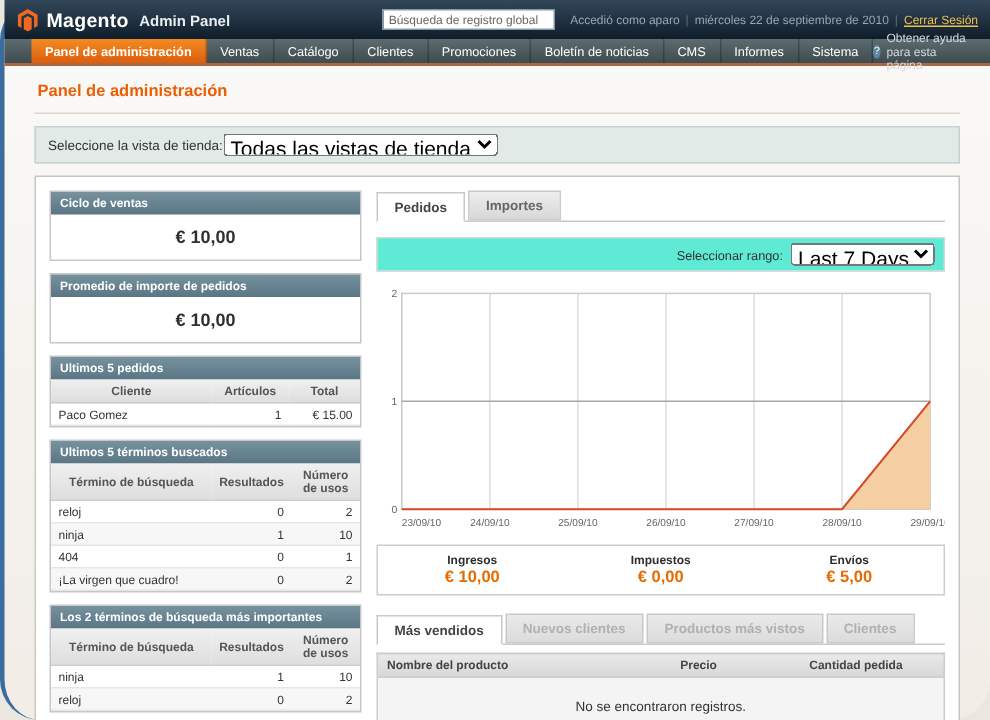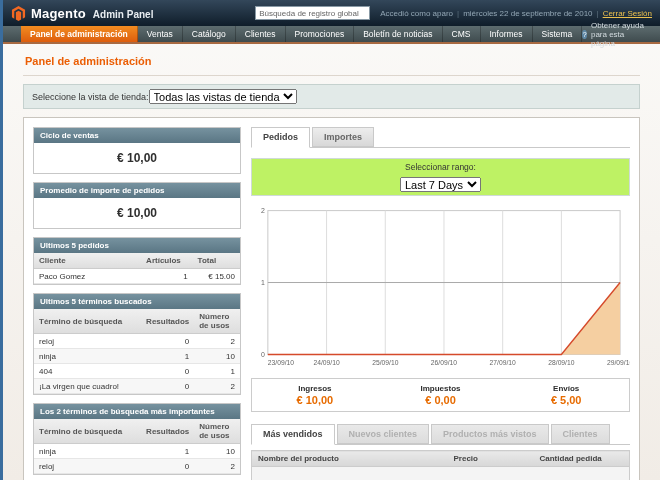--- a/index.html
+++ b/index.html
@@ -1,17 +1,17 @@
 <!DOCTYPE html>
 <html><head>
 <meta charset="utf-8">
 <style>
   * { margin:0; padding:0; box-sizing:border-box; }
   html,body { width:660px; height:480px; overflow:hidden; background:#ebe6e0; font-family:"Liberation Sans",sans-serif; }
-  .window { width:660px; height:480px; border-left:3px solid #3a6d9e; background:linear-gradient(#fbfaf8,#f1ece6); }
+  .window { width:660px; height:480px; border-left:3px solid #3a6d9e; background:linear-gradient(#fbfaf8,#f1ece6);border-radius:27px; }
 
   
   .topbar { height:26px; background:linear-gradient(#33475a,#0f1d2a); display:flex; align-items:center; padding:0 8px; }
   .brand { display:flex; align-items:center; gap:5px; }
   .logo { width:15px; height:15px; display:inline-block; }
   .brand-name { color:#fff; font-size:13px; font-weight:bold; letter-spacing:0.2px; }
   .brand-sub { color:#e8edf1; font-size:10px; font-weight:bold; margin-left:2px; margin-top:2px; }
   .global-search { margin-left:auto; width:115px; height:14px; border:1px solid #8899a5; font-size:8px; color:#666; padding:0 3px; background:#fff; }
   .user-info { display:flex; align-items:center; gap:4px; font-size:8px; color:#93a7b5; margin-left:10px; white-space:nowrap; }
   .user-info .sep { color:#5c707e; }
@@ -22,44 +22,44 @@
   .nav-item { display:flex; align-items:center; padding:0 9px; font-size:8.5px; color:#fff; border-right:1px solid rgba(0,0,0,0.25); cursor:pointer; white-space:nowrap; }
   .nav-item.active { background:linear-gradient(#f28c21,#dd5d0d); font-weight:bold; }
   .nav-help { margin-left:auto; display:flex; align-items:center; gap:4px; padding-right:10px; font-size:8px; color:#d3dbdf; cursor:pointer; }
   .help-icon { width:9px; height:9px; border-radius:50%; background:#5e87a5; color:#fff; font-size:7px; line-height:9px; text-align:center; display:inline-block; }
 
   
   .content { padding:4px 20px 0 20px; }
   .page-title { color:#eb5e04; font-size:11px; font-weight:bold; margin:7px 2px 8px 2px; }
   .title-rule { border-bottom:1px solid #ddd6cd; margin:0 0 8px 0; }
   .store-bar { background:#e2eae8; border:1px solid #c5d1ce; padding:4px 8px; font-size:9px; color:#333; display:flex; align-items:center; gap:0; }
-  .store-bar select, .toolbar select { font-size:11px; font-family:"Liberation Sans",sans-serif; height:15px; }
+  .store-bar select, .toolbar select { font-size:14px; font-family:"Liberation Sans",sans-serif; height:15px; }
 
   .main-panel { background:#fff; border:1px solid #c9c5be; margin-top:8px; padding:9px; display:flex; gap:10px; min-height:344px; }
   .col-left { width:208px; flex:none; }
   .col-right { flex:1; min-width:0; }
 
   
   .side-box { border:1px solid #c7c7c7; margin-bottom:8px; background:#fff; }
   .side-box-head { background:linear-gradient(#76929f,#5a7684); color:#fff; font-size:8px; font-weight:bold; padding:3px 6px; }
   .big-value { text-align:center; font-size:12px; font-weight:bold; color:#2f2f2f; padding:8px 0; }
   .side-table { width:100%; border-collapse:collapse; font-size:8px; color:#333; }
-  .side-table th { background:linear-gradient(#f0f0f0,#dedede); color:#555; font-weight:bold; text-align:left; padding:3px 5px; border-bottom:1px solid #ccc; }
+  .side-table th { background:linear-gradient(#f0f0f0,#dedede); color:#555; font-weight:bold; text-align:center; padding:3px 5px; border-bottom:1px solid #ccc; }
   .side-table td { padding:2.5px 5px; border-bottom:1px solid #e6e6e6; }
   .side-table tr:nth-child(even) td { background:#f7f7f7; }
   .num { text-align:right; }
 
   
-  .tabs-row { display:flex; gap:2px; border-bottom:1px solid #c9c9c9; }
+  .tabs-row { display:flex; gap:2px; border-bottom:1px solid #c9c9c9;align-items:center; }
   .tab { padding:4px 11px; font-size:9px; font-weight:bold; border:1px solid #c9c9c9; cursor:pointer; }
   .tab.active { background:#fff; color:#444; border-bottom:1px solid #fff; margin-bottom:-1px; }
   .tab.inactive { background:linear-gradient(#ededed,#d8d8d8); color:#666; }
   .tab.disabled { background:linear-gradient(#e9e9e9,#dcdcdc); color:#b0b0b0; cursor:default; }
 
-  .toolbar { background:#bef264; border:1px solid #cfdad7; margin-top:10px; padding:3px 6px; display:flex; justify-content:flex-end; align-items:center; gap:5px; font-size:8.5px; color:#333;flex-direction:column; }
+  .toolbar { background:#5eead4; border:1px solid #cfdad7; margin-top:10px; padding:3px 6px; display:flex; justify-content:flex-end; align-items:center; gap:5px; font-size:8.5px; color:#333; }
 
   .chart-wrap { margin-top:6px; }
   .chart-wrap svg { display:block; width:100%; height:168px; font-family:"Liberation Sans",sans-serif; }
 
   .totals { border:1px solid #ccc; background:#fff; display:flex; margin-top:8px; padding:5px 0; }
   .total-cell { flex:1; text-align:center; }
   .total-label { font-size:8px; font-weight:bold; color:#2d2d2d; }
   .total-value { font-size:11px; font-weight:bold; color:#e76b00; margin-top:1px; }
 
   .product-tabs { margin-top:12px; }

